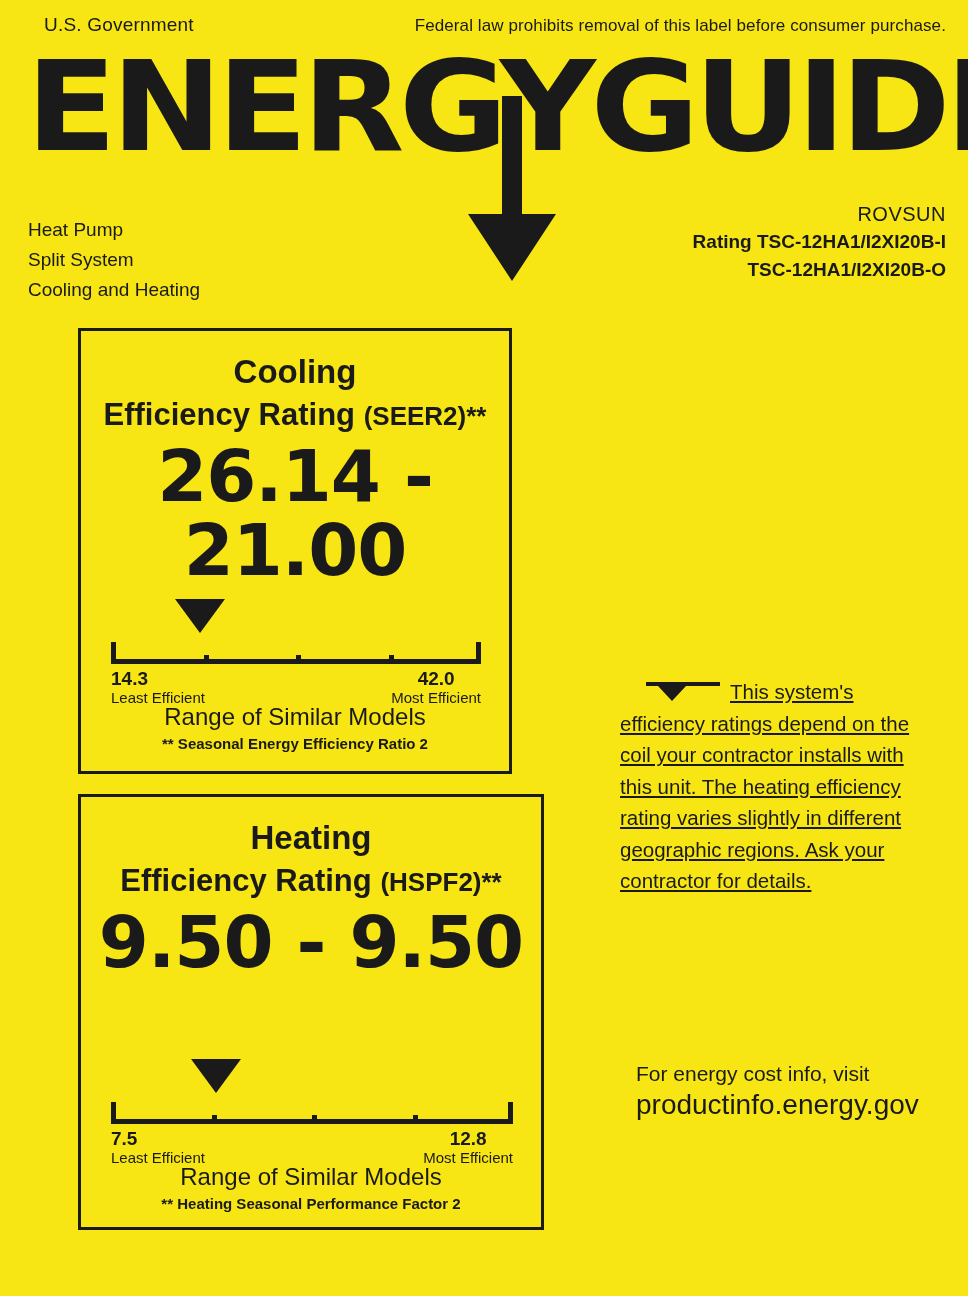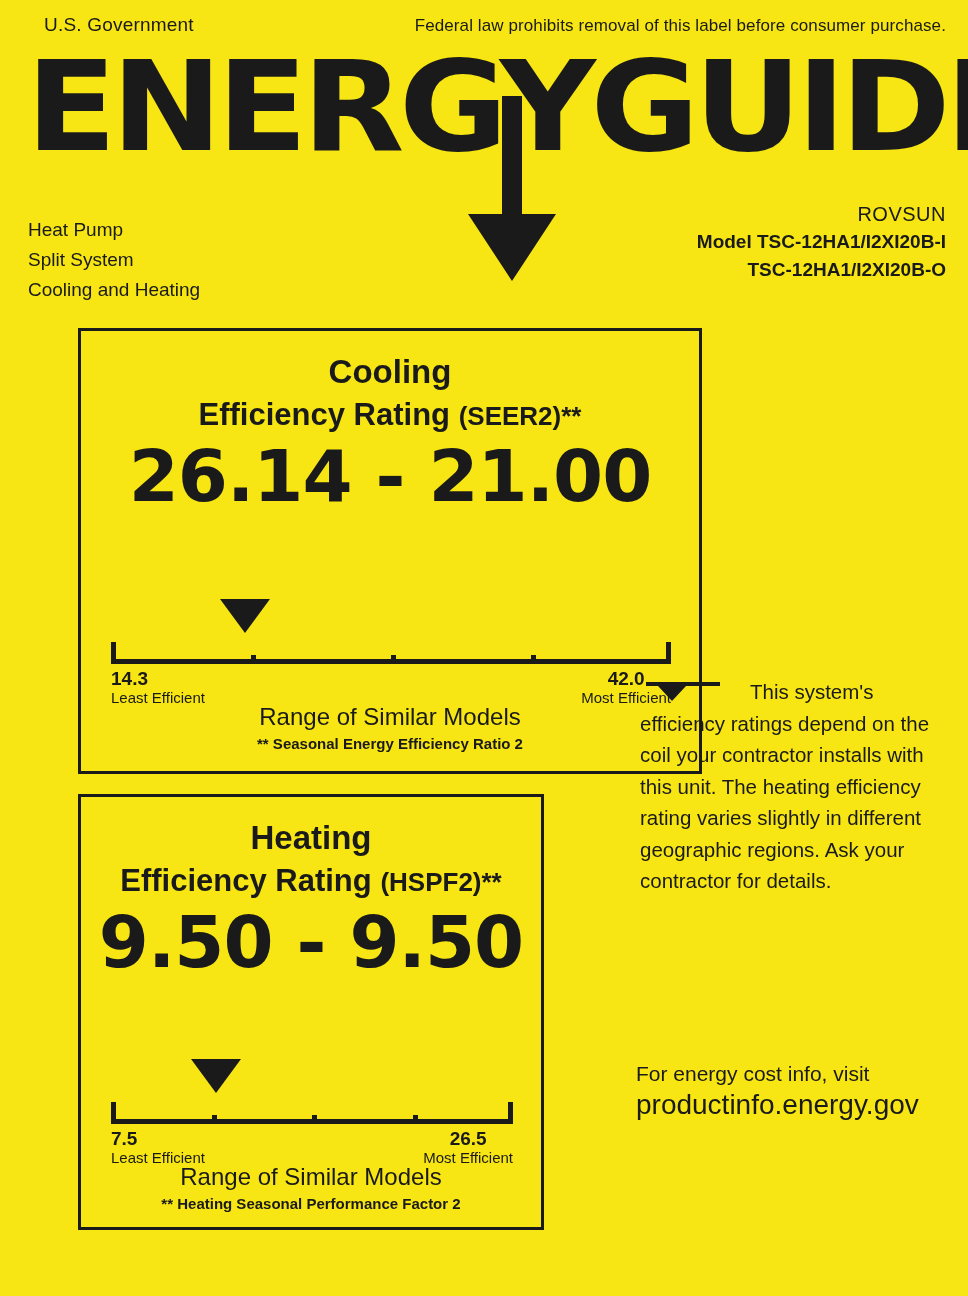--- a/index.html
+++ b/index.html
@@ -81,21 +81,21 @@
   .brand-name { font-size: 20px; letter-spacing: 0.5px; }
   .model-line { font-weight: 700; font-size: 19px; }
 
   
   .rating-box {
     position: absolute;
     border: 3px solid #1a1a1a;
     background: transparent;
     box-sizing: border-box;
   }
-  #cooling-box { left: 78px; top: 328px; width: 624px; height: 446px; }
+  #cooling-box { left: 78px; top: 328px; width: 434px; height: 446px; }
   #heating-box { left: 78px; top: 794px; width: 466px; height: 436px; }
 
   .rb-title {
     text-align: center;
     font-weight: 700;
     font-size: 33px;
     margin-top: 22px;
   }
   .rb-subtitle {
     text-align: center;
@@ -180,25 +180,26 @@
   
   .note-arrow {
     position: absolute;
     left: 646px;
     top: 682px;
     width: 74px;
     height: 20px;
   }
   .note-text {
     position: absolute;
-    left: 640px;
+    left: 620px;
     top: 676px;
     width: 300px;
     font-size: 20.5px;
     line-height: 31.5px;
+    text-decoration: underline;
   }
   .note-text .indent-first { padding-left: 110px; }
 
   .cost-block {
     position: absolute;
     left: 636px;
     top: 1058px;
     width: 310px;
     font-size: 21px;
     line-height: 31px;
@@ -227,21 +228,21 @@
   </svg>
 
   <div class="product-type">
     <div>Heat Pump</div>
     <div>Split System</div>
     <div>Cooling and Heating</div>
   </div>
 
   <div class="brand-block">
     <div class="brand-name">ROVSUN</div>
-    <div class="model-line">Model  TSC-12HA1/I2XI20B-I</div>
+    <div class="model-line">Rating  TSC-12HA1/I2XI20B-I</div>
     <div class="model-line">TSC-12HA1/I2XI20B-O</div>
   </div>
 
   <div class="rating-box" id="cooling-box">
     <div class="rb-title">Cooling</div>
     <div class="rb-subtitle">
       <span>Efficiency Rating</span>
       <span class="paren">(SEER2)**</span>
     </div>
     <div class="rb-value">26.14 - 21.00</div>
@@ -283,21 +284,21 @@
         <div class="tick" style="left:25%;"></div>
         <div class="tick" style="left:50%;"></div>
         <div class="tick" style="left:75%;"></div>
       </div>
       <div class="scale-ends">
         <div>
           <div class="end-num">7.5</div>
           <div class="end-label">Least Efficient</div>
         </div>
         <div class="end-right">
-          <div class="end-num">26.5</div>
+          <div class="end-num">12.8</div>
           <div class="end-label">Most Efficient</div>
         </div>
       </div>
     </div>
 
     <div class="range-label" style="top:366px;">Range of Similar Models</div>
     <div class="footnote" style="top:398px;">** Heating Seasonal Performance Factor 2</div>
   </div>
 
   <svg class="note-arrow" viewBox="0 0 74 20">

